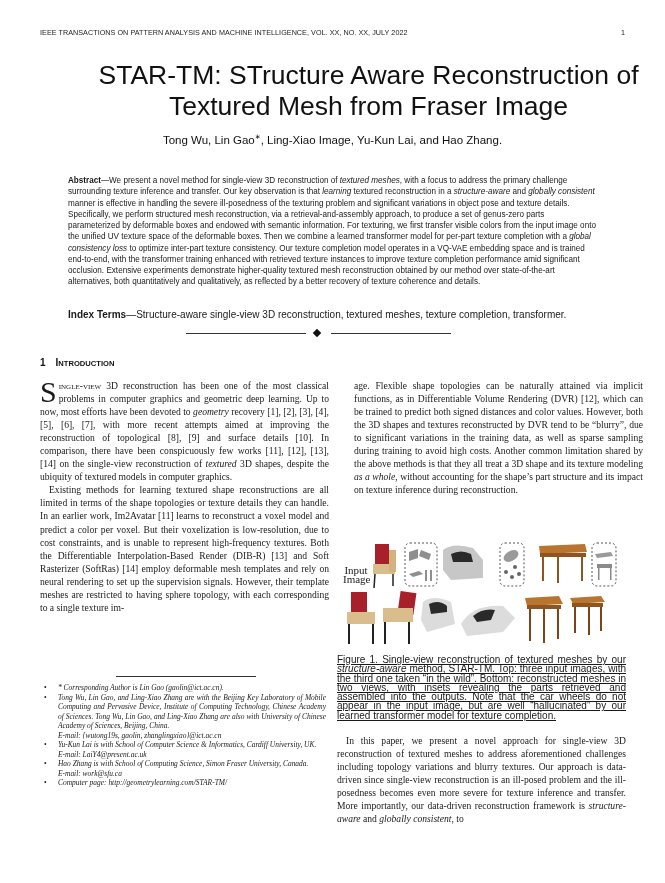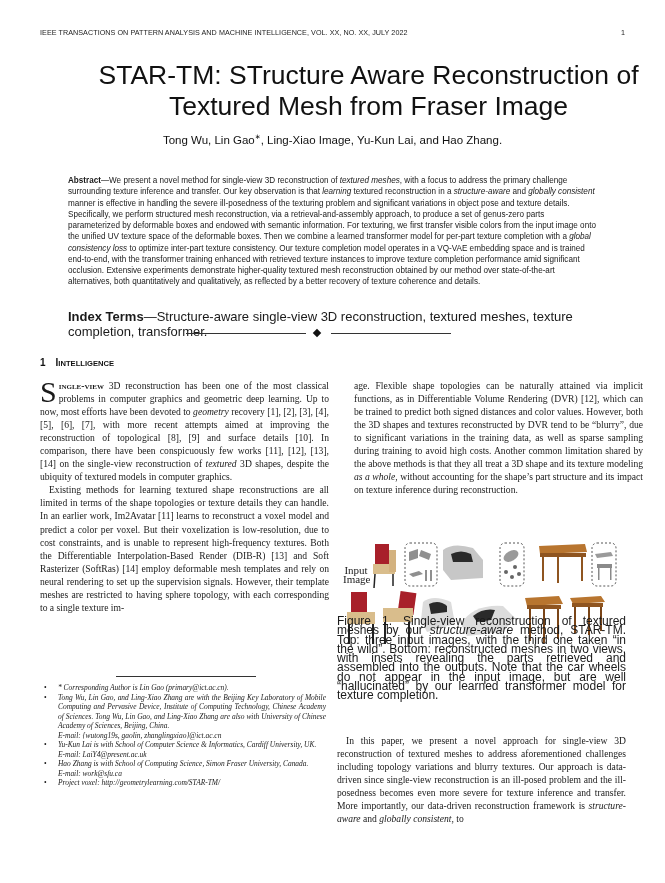--- a/index.html
+++ b/index.html
@@ -9,51 +9,51 @@
 
   .running-head { position: absolute; left: 40px; top: 28px; font-size: 7.2px; letter-spacing: 0.05px; color: #222; }
   .page-num { position: absolute; right: 40px; top: 28px; font-size: 7.2px; color: #222; }
 
   .title { position: absolute; left: 0; width: 665px; top: 60px; text-align: center; font-size: 26.5px; line-height: 31px; color: #111; font-weight: normal; }
   .authors { position: absolute; left: 0; width: 665px; top: 133px; text-align: center; font-size: 11.5px; color: #111; }
   .authors sup { font-size: 7px; }
 
   .abstract { position: absolute; left: 68px; width: 528px; top: 167px; font-size: 8.15px; line-height: 11.25px; text-align: left; color: #1a1a1a; margin-top: 8px; }
   .abstract b { font-weight: bold; }
-  .index-terms { position: absolute; left: 68px; width: 528px; top: 309px; font-size: 13px; color: #1a1a1a; }
+  .index-terms { position: absolute; left: 68px; width: 528px; top: 309px; font-size: 10px; color: #1a1a1a; }
 
   .divider { position: absolute; top: 329px; left: 186px; width: 292px; height: 10px; }
   .divider .line { position: absolute; top: 4px; height: 1px; background: #333; }
   .divider .l1 { left: 0; width: 120px; }
   .divider .l2 { left: 145px; width: 120px; }
   .divider .diamond { position: absolute; left: 128px; top: 1px; width: 6px; height: 6px; background: #111; transform: rotate(45deg); }
 
   .section-heading { position: absolute; left: 40px; top: 357px; font-size: 10px; font-weight: bold; color: #111; }
   .section-heading .num { margin-right: 10px; }
   .section-heading .sc { font-size: 7.6px; }
 
   .col { position: absolute; font-size: 9.6px; line-height: 13.05px; text-align: justify; color: #1a1a1a; }
   .col p { margin: 0; }
   .col-left { left: 40px; width: 289px; top: 379px; }
   .col-right { left: 354px; width: 289px; top: 379px; }
   .indent { text-indent: 9px; }
   .dropcap { float: left; font-size: 30px; line-height: 24px; margin: 1px 2px 0 0; }
-  .smallcaps { font-variant: small-caps; font-weight: bold; }
+  .smallcaps { font-variant: small-caps; }
   i { font-style: italic; }
 
   .footnote-rule { position: absolute; left: 116px; top: 676px; width: 140px; height: 1px; background: #333; }
   .footnotes { position: absolute; left: 44px; width: 282px; top: 683px; font-size: 7.45px; line-height: 9.5px; font-style: italic; color: #1a1a1a; }
   .footnotes ul { margin: 0; padding: 0; list-style: none; }
   .footnotes li { position: relative; padding-left: 14px; text-align: justify; }
   .footnotes li .bullet { position: absolute; left: 0; top: 0; font-style: normal; }
 
   .figure { position: absolute; left: 343px; top: 540px; width: 276px; height: 120px; }
   .fig-label { position: absolute; font-size: 11px; line-height: 9px; text-align: center; color: #222; margin-top: 12px; }
 
-  .caption { position: absolute; left: 337px; width: 289px; top: 617px; font-size: 12px; line-height: 9.3px; text-align: justify; color: #1a1a1a; }
+  .caption { position: absolute; left: 337px; width: 289px; top: 655px; font-size: 10px; line-height: 9.3px; text-align: justify; color: #1a1a1a; text-decoration: underline; }
   .col-right-2 { left: 337px; width: 289px; top: 734px; }
 </style>
 </head>
 <body>
 
 <div class="running-head sans">IEEE TRANSACTIONS ON PATTERN ANALYSIS AND MACHINE INTELLIGENCE, VOL. XX, NO. XX, JULY 2022</div>
 <div class="page-num sans">1</div>
 
 <h1 class="title sans" style="margin:0;padding-left:36px;">
   <span>STAR-TM: STructure Aware Reconstruction of</span><br>
@@ -65,35 +65,35 @@
 <div class="abstract sans"><b>Abstract</b><span>—We present a novel method for single-view 3D reconstruction of </span><i>textured meshes</i><span>, with a focus to address the primary challenge surrounding texture inference and transfer. Our key observation is that </span><i>learning</i><span> textured reconstruction in a </span><i>structure-aware</i><span> and </span><i>globally consistent</i><span> manner is effective in handling the severe ill-posedness of the texturing problem and significant variations in object pose and texture details. Specifically, we perform structured mesh reconstruction, via a retrieval-and-assembly approach, to produce a set of genus-zero parts parameterized by deformable boxes and endowed with semantic information. For texturing, we first transfer visible colors from the input image onto the unified UV texture space of the deformable boxes. Then we combine a learned transformer model for per-part texture completion with a </span><i>global consistency loss</i><span> to optimize inter-part texture consistency. Our texture completion model operates in a VQ-VAE embedding space and is trained end-to-end, with the transformer training enhanced with retrieved texture instances to improve texture completion performance amid significant occlusion. Extensive experiments demonstrate higher-quality textured mesh reconstruction obtained by our method over state-of-the-art alternatives, both quantitatively and qualitatively, as reflected by a better recovery of texture coherence and details.</span></div>
 
 <div class="index-terms sans"><b>Index Terms</b><span>—Structure-aware single-view 3D reconstruction, textured meshes, texture completion, transformer.</span></div>
 
 <div class="divider">
   <div class="line l1"></div>
   <div class="diamond"></div>
   <div class="line l2"></div>
 </div>
 
-<div class="section-heading sans"><span class="num">1</span><span>I</span><span class="sc">INTELLIGENCE</span></div>
+<div class="section-heading sans"><span class="num">1</span><span>I</span><span class="sc">NTRODUCTION</span></div>
 
 <div class="col col-left serif">
   <p><span class="dropcap">S</span><span class="smallcaps">ingle-view</span><span> 3D reconstruction has been one of the most classical problems in computer graphics and geometric deep learning. Up to now, most efforts have been devoted to </span><i>geometry</i><span> recovery [1], [2], [3], [4], [5], [6], [7], with more recent attempts aimed at improving the reconstruction of topological [8], [9] and surface details [10]. In comparison, there have been conspicuously few works [11], [12], [13], [14] on the single-view reconstruction of </span><i>textured</i><span> 3D shapes, despite the ubiquity of textured models in computer graphics.</span></p>
   <p class="indent">Existing methods for learning textured shape reconstructions are all limited in terms of the shape topologies or texture details they can handle. In an earlier work, Im2Avatar [11] learns to reconstruct a voxel model and predict a color per voxel. But their voxelization is low-resolution, due to cost constraints, and is unable to represent high-frequency textures. Both the Differentiable Interpolation-Based Render (DIB-R) [13] and Soft Rasterizer (SoftRas) [14] employ deformable mesh templates and rely on neural rendering to set up the supervision signals. However, their template meshes are restricted to having sphere topology, with each corresponding to a single texture im-</p>
 </div>
 
 <div class="footnote-rule"></div>
 <div class="footnotes serif">
   <ul>
-    <li><span class="bullet">•</span><span>* Corresponding Author is Lin Gao (primary@ict.ac.cn).</span></li>
+    <li><span class="bullet">•</span><span>* Corresponding Author is Lin Gao (gaolin@ict.ac.cn).</span></li>
     <li><span class="bullet">•</span><span>Tong Wu, Lin Gao, and Ling-Xiao Zhang are with the Beijing Key Laboratory of Mobile Computing and Pervasive Device, Institute of Computing Technology, Chinese Academy of Sciences. Tong Wu, Lin Gao, and Ling-Xiao Zhang are also with University of Chinese Academy of Sciences, Beijing, China.</span><br><span>E-mail: {wutong19s, gaolin, zhanglingxiao}@ict.ac.cn</span></li>
     <li><span class="bullet">•</span><span>Yu-Kun Lai is with School of Computer Science &amp; Informatics, Cardiff University, UK.</span><br><span>E-mail: LaiY4@present.ac.uk</span></li>
     <li><span class="bullet">•</span><span>Hao Zhang is with School of Computing Science, Simon Fraser University, Canada.</span><br><span>E-mail: work@sfu.ca</span></li>
-    <li><span class="bullet">•</span><span>Project voxel: http://geometrylearning.com/STAR-TM/</span></li>
+    <li><span class="bullet">•</span><span>Computer page: http://geometrylearning.com/STAR-TM/</span></li>
   </ul>
 </div>
 
 <div class="col col-right serif">
   <p><span>age. Flexible shape topologies can be naturally attained via implicit functions, as in Differentiable Volume Rendering (DVR) [12], which can be trained to predict both signed distances and color values. However, both the 3D shapes and textures reconstructed by DVR tend to be “blurry”, due to significant variations in the training data, as well as sparse sampling during training to avoid high costs. Another common limitation shared by the above methods is that they all treat a 3D shape and its texture modeling </span><i>as a whole</i><span>, without accounting for the shape’s part structure and its impact on texture inference during reconstruction.</span></p>
 </div>
 
 <div class="figure">
   <div class="fig-label serif" style="left:0; top:14px; width:26px;"><span>Input</span><br><span>Image</span></div>
 

